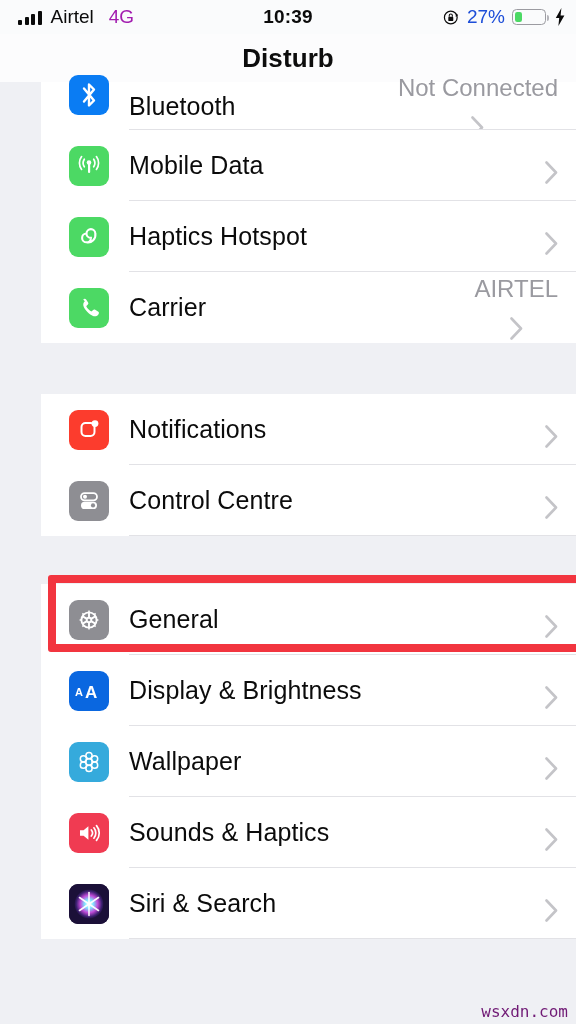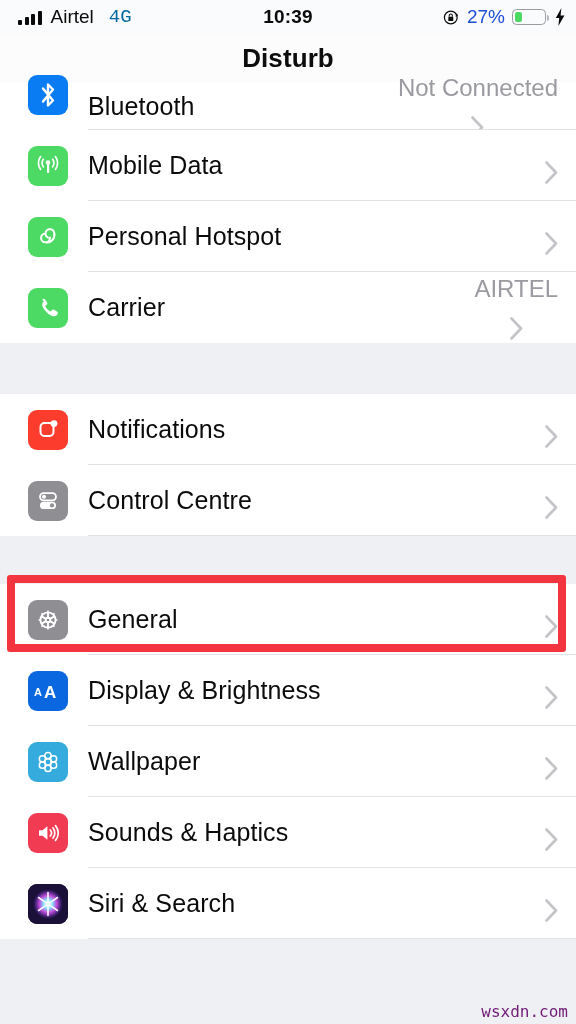--- a/index.html
+++ b/index.html
@@ -26,21 +26,21 @@
     position:absolute; left:18px; top:0; height:34px;
     display:flex; align-items:center; gap:9px;
   }
   .sig-bars { display:flex; align-items:flex-end; gap:2.5px; height:15px; }
   .sig-bars i { width:4px; background:#0b0b0b; border-radius:1px; display:block; }
   .sig-bars i:nth-child(1){ height:5px; }
   .sig-bars i:nth-child(2){ height:8px; }
   .sig-bars i:nth-child(3){ height:11px; }
   .sig-bars i:nth-child(4){ height:14px; }
   .sb-carrier { font-size:19px; color:#0b0b0b; letter-spacing:0px; }
-  .sb-net { font-size:19px; color:#0369a1; margin-left:6px;font-family:Liberation Mono, monospace; }
+  .sb-net { font-size:19px; color:#a21caf; margin-left:6px; }
 
   .sb-center {
     position:absolute; left:0; right:0; top:0; height:34px;
     display:flex; align-items:center; justify-content:center;
   }
   .sb-time { font-size:19px; font-weight:bold; color:#0b0b0b; letter-spacing:0.2px; }
 
   .sb-right {
     position:absolute; right:10px; top:0; height:34px;
     display:flex; align-items:center; gap:7px;
@@ -67,21 +67,21 @@
     display:flex; align-items:center; justify-content:center;
   }
   .nav-title { font-size:26px; font-weight:bold; color:#0d0d0d; letter-spacing:0.1px; }
 
   
   .list-area {
     position:absolute; top:82px; left:0;
     width:576px; height:942px;
     background:#eff0f4;
   }
-  .group { background:#7f1d1d; }
+  .group { background:#7f1d1d;margin-left:41px; }
   .gap { background:#eff0f4; }
 
   .row {
     position:relative;
     display:flex; align-items:center;
     height:71px;
     padding-left:28px; padding-right:18px;
     background:#ffffff;
   }
   .row .sep {
@@ -208,21 +208,21 @@
         </span>
         <span class="sep"></span>
       </div>
 
       <div class="row">
         <span class="app-icon" style="background:#4cd964;">
           <svg width="26" height="26" viewBox="0 0 26 26">
             <path d="M10.5 9.5 a4.4 4.4 0 1 0 4.4 4.4 a4.4 4.4 0 1 1 4.4 -4.4 a7.5 7.5 0 0 1 -8.8 8.8" fill="none" stroke="#fff" stroke-width="2.1" stroke-linecap="round"></path>
           </svg>
         </span>
-        <span class="row-label">Personal Hotspot</span>
+        <span class="row-label">Haptics Hotspot</span>
         <span class="row-right">
           <span class="row-value"></span>
           <svg class="chev" viewBox="0 0 13 23">
               <path d="M1.5 1.5 L11 11.5 L1.5 21.5" fill="none" stroke="#c4c4c8" stroke-width="2.6" stroke-linecap="round" stroke-linejoin="round"></path>
             </svg>
         </span>
         <span class="sep"></span>
       </div>
 
       <div class="row last">

